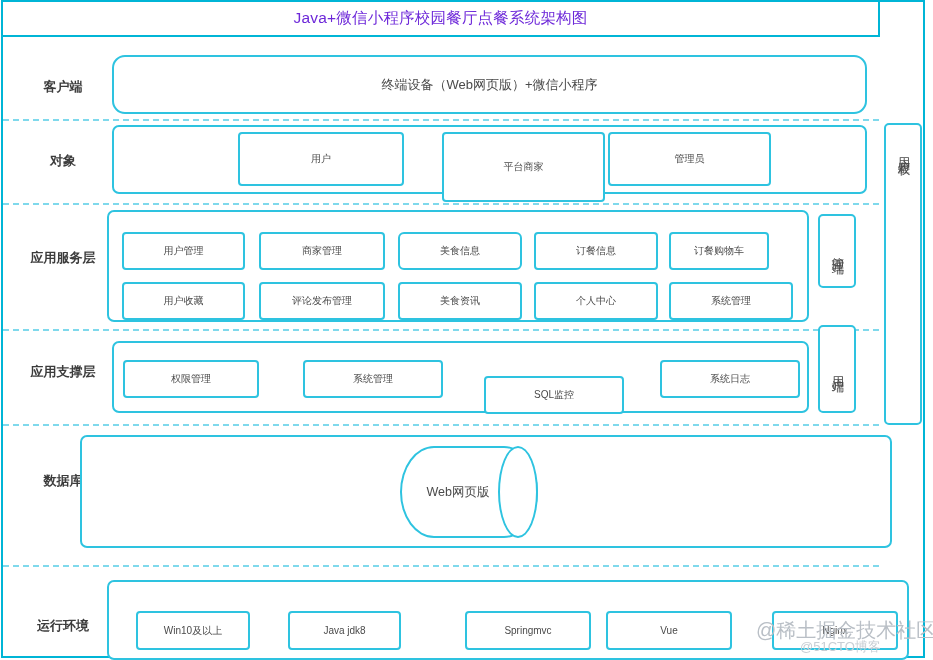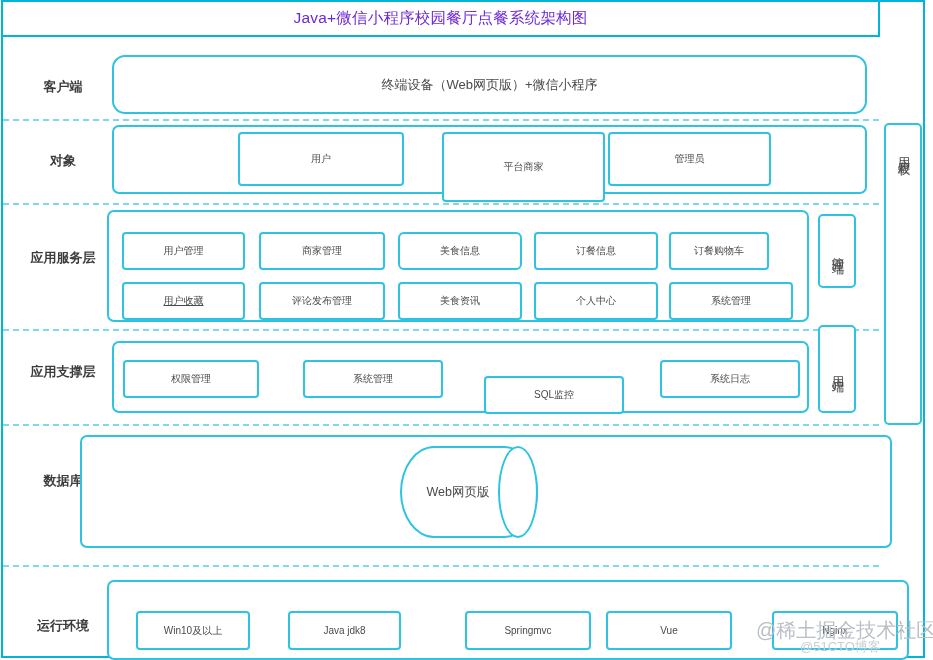--- a/index.html
+++ b/index.html
@@ -218,21 +218,21 @@
   <div class="box" style="left:418px; top:132px; width:163px; height:70px;margin-left:24px;">平台商家</div>
   <div class="box" style="left:608px; top:132px; width:163px; height:54px;">管理员</div>
 
   <div class="group-box" style="left:107px; top:210px; width:702px; height:112px;"></div>
   <div class="box" style="left:122px; top:232px; width:123px; height:38px;">用户管理</div>
   <div class="box" style="left:259px; top:232px; width:126px; height:38px;">商家管理</div>
   <div class="box" style="left:398px; top:232px; width:124px; height:38px;border-radius:6px;">美食信息</div>
   <div class="box" style="left:534px; top:232px; width:124px; height:38px;">订餐信息</div>
   <div class="box" style="left:669px; top:232px; width:100px; height:38px;">订餐购物车</div>
 
-  <div class="box" style="left:122px; top:282px; width:123px; height:38px;text-decoration:underline;">用户收藏</div>
+  <div class="box" style="left:122px; top:282px; width:123px; height:38px;">用户收藏</div>
   <div class="box" style="left:259px; top:282px; width:126px; height:38px;">评论发布管理</div>
   <div class="box" style="left:398px; top:282px; width:124px; height:38px;">美食资讯</div>
   <div class="box" style="left:534px; top:282px; width:124px; height:38px;">个人中心</div>
   <div class="box" style="left:669px; top:282px; width:124px; height:38px;">系统管理</div>
 
   <div class="group-box" style="left:112px; top:341px; width:697px; height:72px;"></div>
   <div class="box" style="left:123px; top:360px; width:136px; height:38px;">权限管理</div>
   <div class="box" style="left:303px; top:360px; width:140px; height:38px;">系统管理</div>
   <div class="box" style="left:484px; top:376px; width:140px; height:38px;">SQL监控</div>
   <div class="box" style="left:660px; top:360px; width:140px; height:38px;">系统日志</div>

